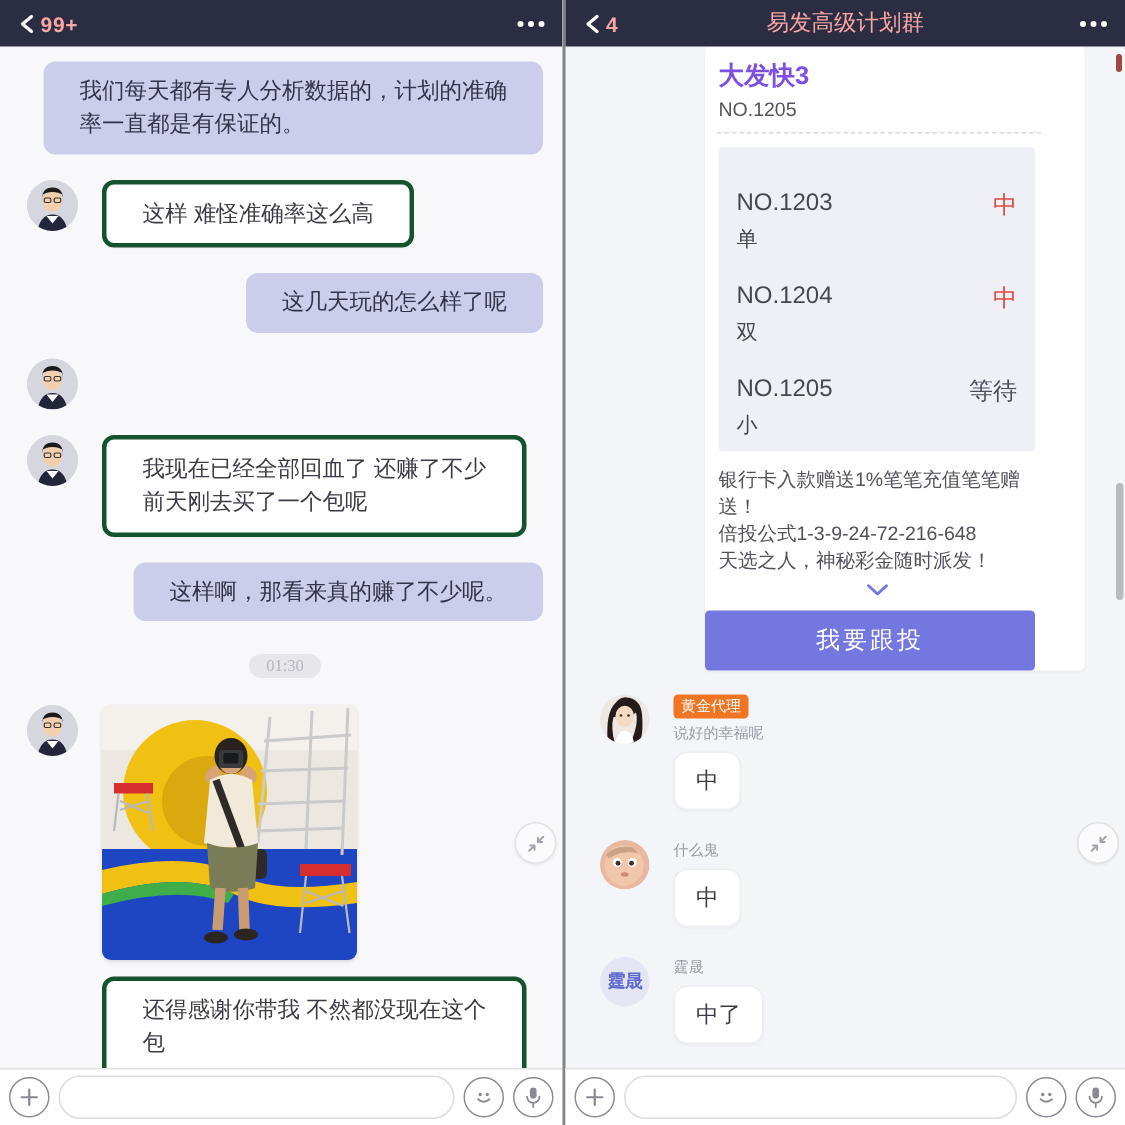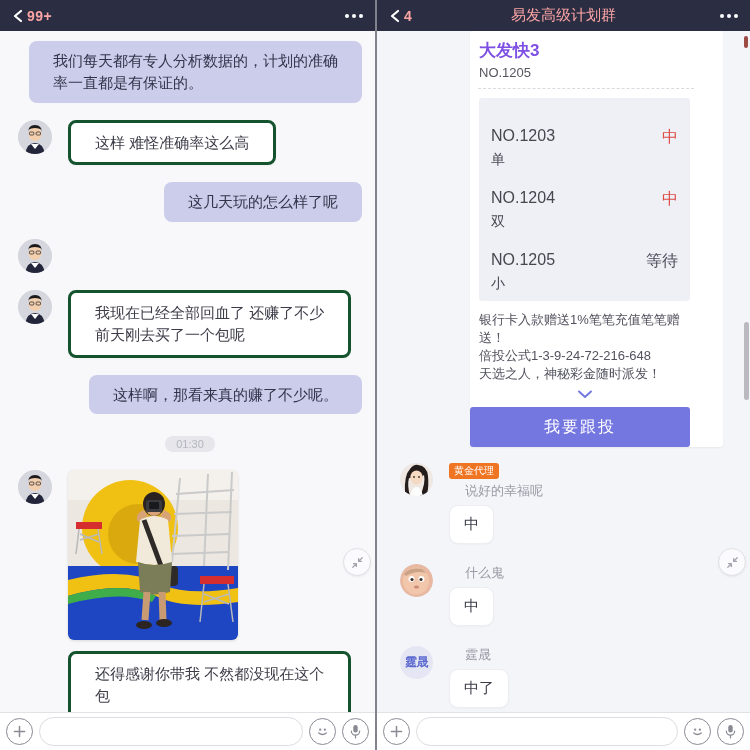--- a/index.html
+++ b/index.html
@@ -22,21 +22,21 @@
   .chat { flex:1 1 auto; overflow:hidden; padding:10px 13px 0 18px; }
   .row { display:flex; align-items:flex-start; margin-bottom:17px; }
   .row.self { justify-content:flex-end; }
   .ava { width:34px; height:34px; border-radius:50%; overflow:hidden; flex:0 0 auto; margin-right:16px; background:#d6d7de; }
   .ava svg { display:block; width:100%; height:100%; }
   .bub { max-width:295px; padding:9px 24px; border-radius:8px; font-size:15px; line-height:1.45; color:#3c3c48; white-space:pre-line; }
   .bub.white { background:#fff; border:3px solid #14532d; box-shadow:0 1px 2px rgba(0,0,0,0.03); }
   .bub.purple { background:#cbcdeb; color:#33344a; }
   .row.self .bub { max-width:340px; }
   .timewrap { text-align:center; margin:20px 0 18px; }
-  .timepill { display:inline-block; background:#e6e6eb; color:#b5b5c0; font-size:11px; padding:2px 11px; border-radius:9px; }
+  .timepill { display:inline-block; background:#e6e6eb; color:#b5b5c0; font-size:11px; padding:2px 11px; border-radius:9px;font-family:Liberation Serif, serif; }
   .photo { width:170px; height:170px; border-radius:6px; overflow:hidden; background:#ece7e1; box-shadow:0 1px 3px rgba(0,0,0,0.12); cursor:pointer; }
   .photo svg { display:block; width:100%; height:100%; }
   .noava { margin-left:50px; }
 
   
   .ibar { height:38px; flex:0 0 auto; background:#fff; border-top:1px solid #e2e2e6; display:flex; align-items:center; padding:0 6px; gap:6px; }
   .icbtn { width:27px; height:27px; border-radius:50%; border:1.5px solid #8a8a95; display:flex; align-items:center; justify-content:center; background:#fff; cursor:pointer; flex:0 0 auto; }
   .icbtn svg { display:block; }
   .msginput { flex:1 1 auto; height:29px; border:1px solid #dcdce2; border-radius:15px; background:#fff; outline:none; padding:0 12px; font-size:14px; min-width:0; }
 
@@ -61,21 +61,21 @@
   .followbtn { display:block; width:calc(100% + 9px); margin-left:-9px; height:40px; background:#7477e0; color:#fff; font-size:16px; border:none; border-radius:3px; cursor:pointer; font-family:inherit; letter-spacing:2px; }
 
   
   .gchat { flex:1 1 auto; overflow:hidden; padding:16px 13px 0 23px; }
   .grow { display:flex; align-items:flex-start; margin-bottom:20px; }
   .gava { width:33px; height:33px; border-radius:50%; overflow:hidden; flex:0 0 auto; margin-right:16px; background:#e5e6f4; display:flex; align-items:center; justify-content:center; }
   .gava svg { display:block; width:100%; height:100%; }
   .gava.txt { color:#5d6bd0; font-size:12px; font-weight:bold; letter-spacing:-0.5px; }
   .gbody { display:flex; flex-direction:column; align-items:flex-start; }
   .gbadge { background:#f07523; color:#fff; font-size:10px; padding:1px 5px; border-radius:3px; margin-bottom:3px; }
-  .gname { font-size:13px; color:#9b9ba6; margin-bottom:5px;margin-left:16px; }
+  .gname { font-size:10px; color:#9b9ba6; margin-bottom:5px; }
   .gbub { background:#fff; border:1px solid #ededf2; border-radius:9px; padding:9px 14px; font-size:15px; color:#3c3c48; box-shadow:0 1px 2px rgba(0,0,0,0.03); }
 
   
   .sb-thumb { position:absolute; right:1px; top:322px; width:5px; height:78px; background:#b9b9bf; border-radius:3px; z-index:4; }
   .sb-tick { position:absolute; right:2px; top:36px; width:4px; height:12px; background:#9e4a44; border-radius:2px; z-index:4; }
 </style>
 </head>
 <body>
 
 <div class="panel">

